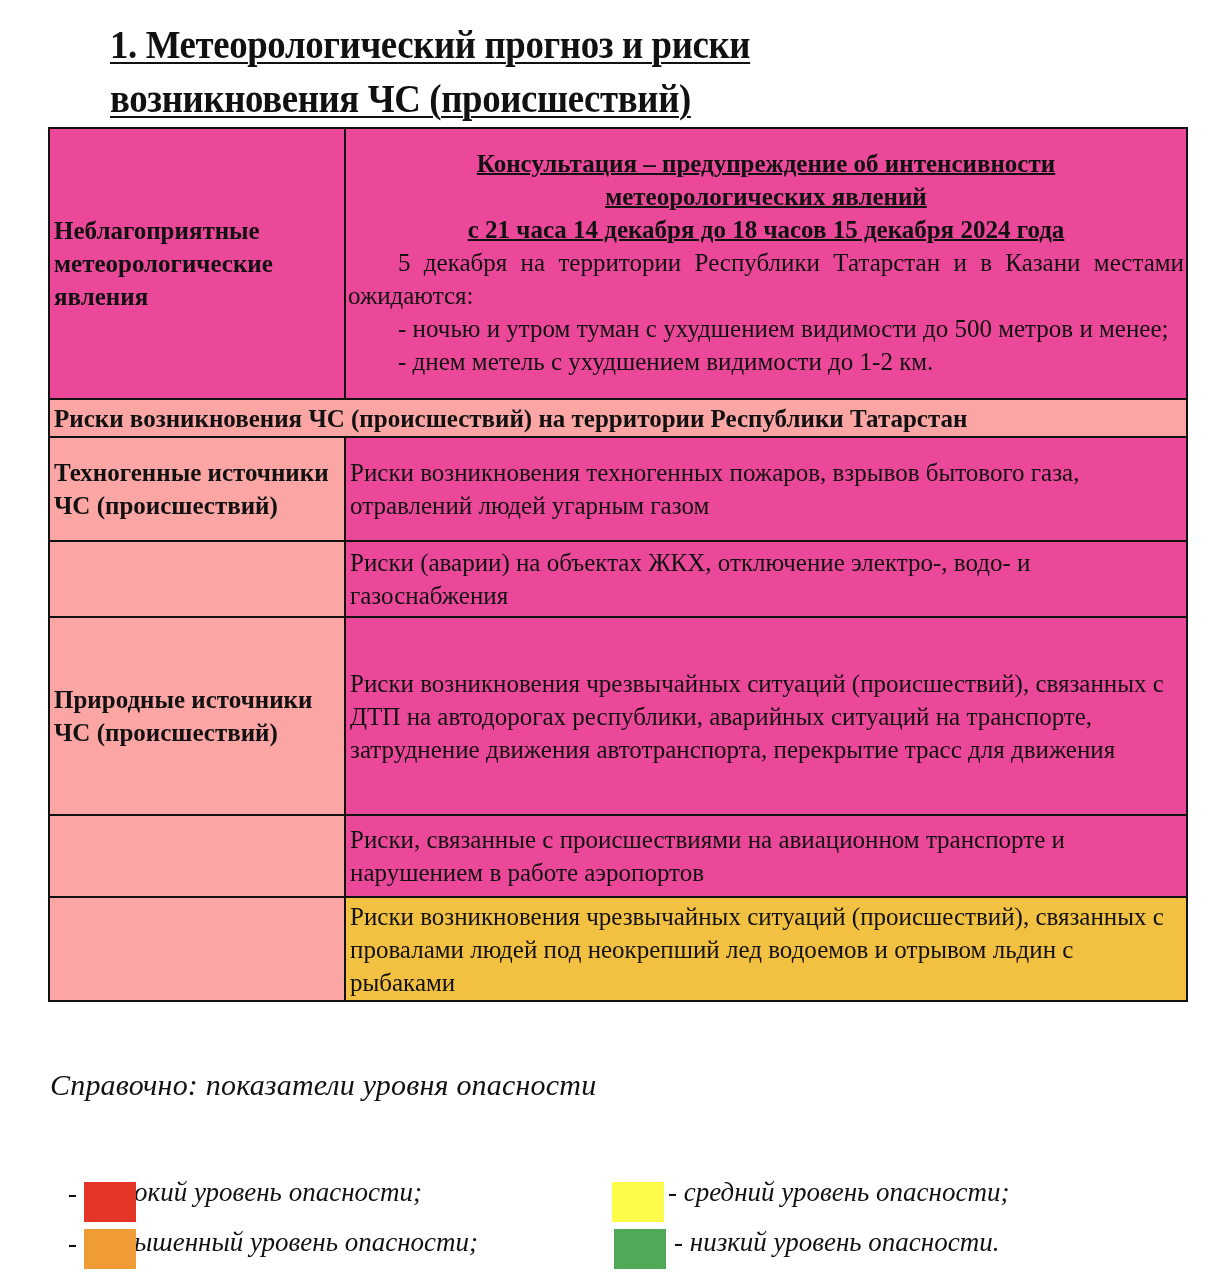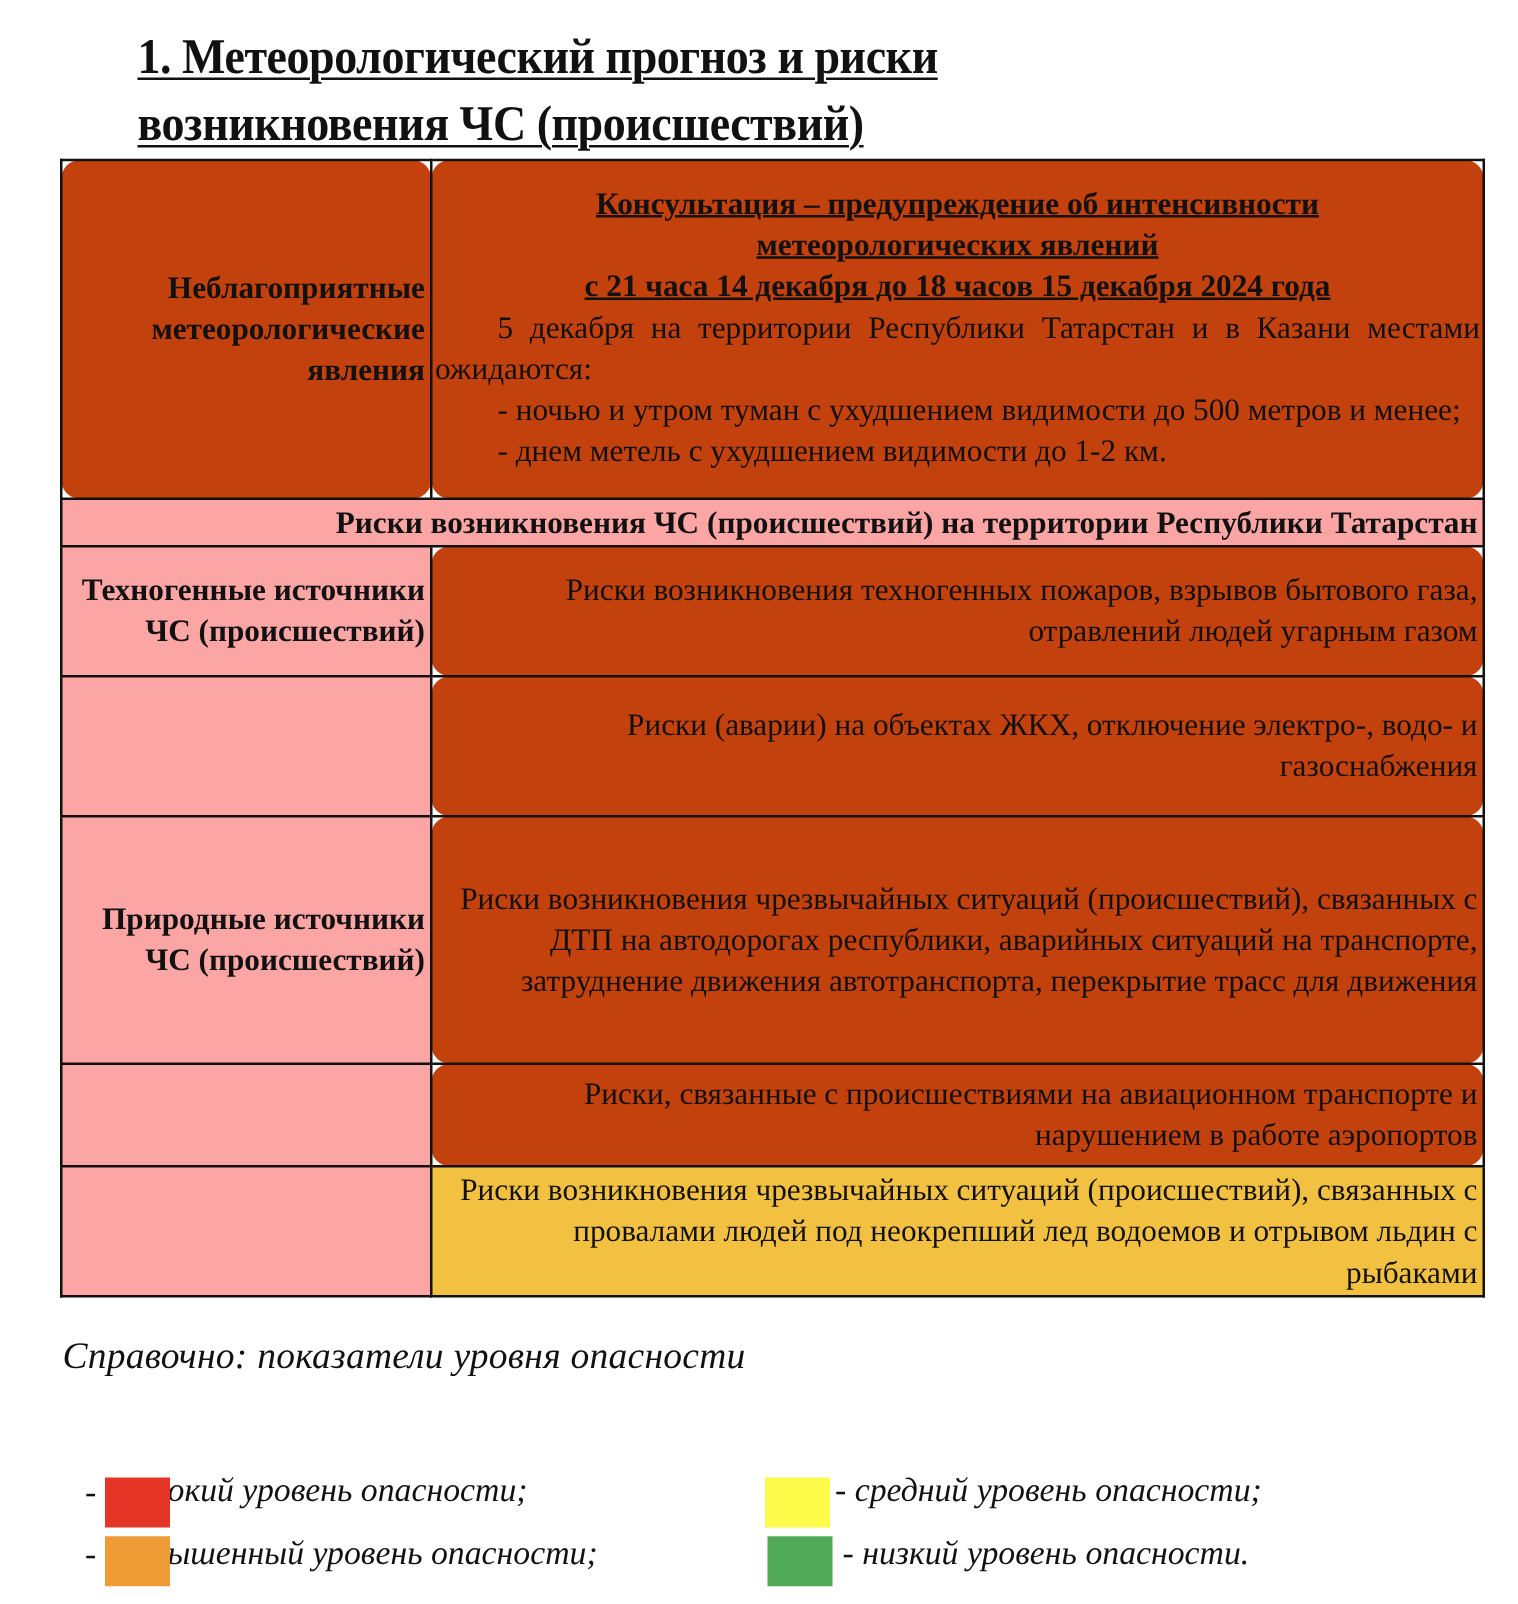--- a/index.html
+++ b/index.html
@@ -13,24 +13,24 @@
     text-decoration: underline; text-decoration-thickness: 2px;
     text-underline-offset: 4px; letter-spacing: -0.4px;
     transform: scaleX(0.92); transform-origin: left top;
   }
   table.main {
     position: absolute; left: 48px; top: 127px; width: 1140px;
     border-collapse: collapse; table-layout: fixed;
   }
   table.main td {
     border: 2px solid #111; padding: 0 4px; vertical-align: middle;
-    font-size: 25px; line-height: 33px; text-align: right;
+    font-size: 25px; line-height: 33px; text-align: left;
   }
   .col1 { width: 296px; }
-  .yellow { background: #c2410c; border-radius: 15px; }
+  .yellow { background: #ec4899; }
   .orange { background: #f3c141; }
   .white { background: #fca5a5; }
   .bold { font-weight: bold; }
   .consult { text-align: left !important; padding: 4px 2px 6px 2px !important; }
   .consult .hdr { text-align: center; font-weight: bold; text-decoration: underline; text-decoration-thickness: 2px; }
   .consult p { margin: 0; text-align: justify; }
   .consult .ind { text-indent: 50px; }
   .notes {
     position: absolute; left: 50px; top: 1068px;
     font-size: 30px; font-style: italic; letter-spacing: 0.2px;
@@ -68,21 +68,21 @@
       <p class="ind">- днем  метель с ухудшением видимости до 1-2 км.</p>
     </td>
   </tr>
   <tr style="height:38px">
     <td colspan="2" class="white bold">Риски возникновения ЧС (происшествий) на территории Республики Татарстан</td>
   </tr>
   <tr style="height:104px">
     <td class="white bold">Техногенные источники ЧС (происшествий)</td>
     <td class="yellow">Риски возникновения техногенных пожаров, взрывов бытового газа, отравлений людей угарным газом</td>
   </tr>
-  <tr style="height:112px">
+  <tr style="height:76px">
     <td class="white"></td>
     <td class="yellow">Риски (аварии) на объектах ЖКХ, отключение электро-, водо- и газоснабжения</td>
   </tr>
   <tr style="height:198px">
     <td class="white bold">Природные источники ЧС (происшествий)</td>
     <td class="yellow">Риски возникновения чрезвычайных ситуаций (происшествий), связанных с ДТП на автодорогах республики, аварийных ситуаций на транспорте, затруднение движения автотранспорта, перекрытие трасс для движения</td>
   </tr>
   <tr style="height:82px">
     <td class="white"></td>
     <td class="yellow">Риски, связанные с происшествиями на авиационном транспорте и нарушением в работе аэропортов</td>

